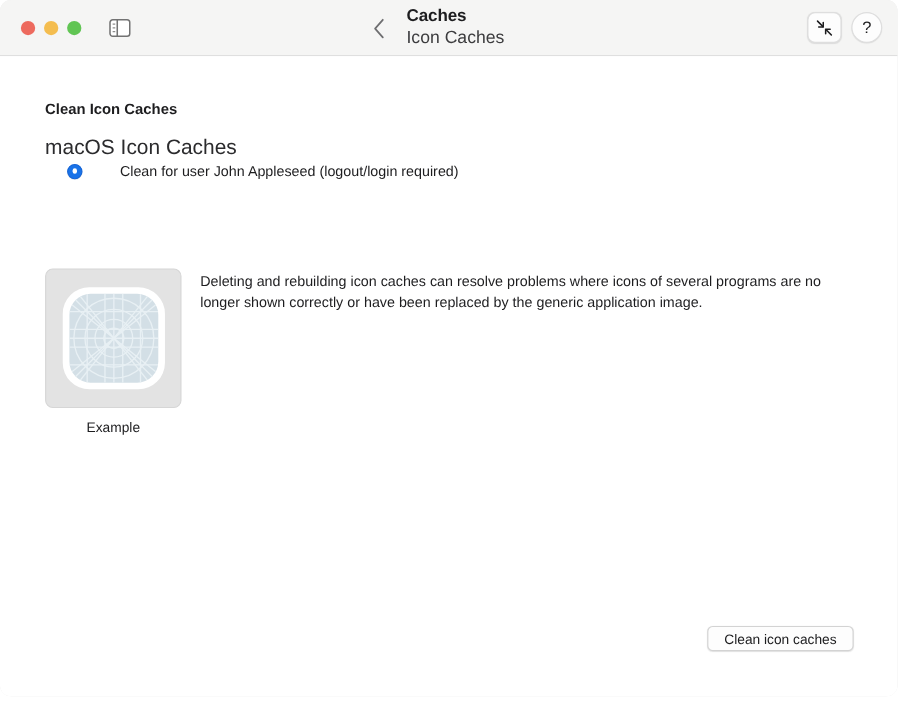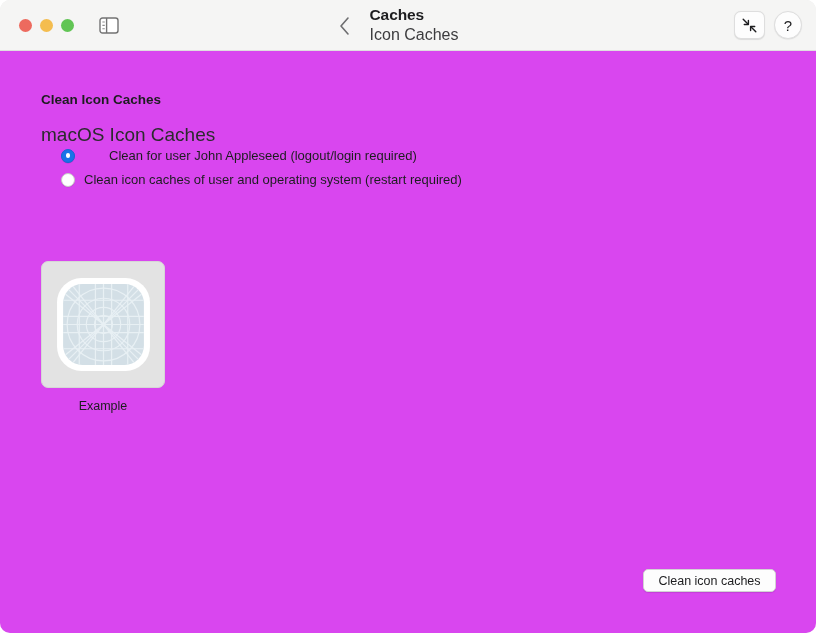--- a/index.html
+++ b/index.html
@@ -138,21 +138,21 @@
   }
   #help-glyph { font-size: 15px; line-height: 1; font-family: "Liberation Sans", sans-serif; }
 
   
   #content {
     position: absolute;
     left: 0;
     top: 51px;
     width: 816px;
     height: 582px;
-    background: #d946ef;
+    background: #ffffff;
   }
 
   #section-title {
     position: absolute;
     left: 41px;
     top: 41px;
     font-size: 13.5px;
     font-weight: bold;
     color: #1d1d1f;
   }
@@ -205,21 +205,21 @@
   .radio-label {
     font-size: 13px;
     color: #1d1d1f;
     white-space: nowrap;
   }
 
   
   #example-block {
     position: absolute;
     left: 41px;
-    top: 210px;
+    top: 193px;
     width: 124px;
   }
   #example-frame {
     width: 124px;
     height: 127px;
     background: #e3e3e3;
     border: 1px solid #d6d6d6;
     border-radius: 7px;
     box-sizing: border-box;
     display: flex;
@@ -323,24 +323,20 @@
   <div id="content">
 
     <div id="section-title">Clean Icon Caches</div>
     <div id="group-label">macOS Icon Caches</div>
 
     <div class="radio-row" id="radio-row-user">
       <span class="radio on"></span>
       <span class="radio-label">Clean for user John Appleseed (logout/login required)</span>
     </div>
 
-    <div class="radio-row" id="radio-row-system">
-      <span class="radio off"></span>
-      <span class="radio-label">Clean icon caches of user and operating system (restart required)</span>
-    </div>
 
     <div id="example-block">
       <div id="example-frame">
         <svg id="generic-app-icon" viewBox="0 0 100 100">
           <defs>
             <clipPath id="iconClip">
               <rect x="10" y="10" width="80" height="80" rx="19" ry="19"></rect>
             </clipPath>
           </defs>
           <rect x="4" y="4" width="92" height="92" rx="24" ry="24" fill="#ffffff"></rect>
@@ -365,17 +361,18 @@
             <circle cx="50" cy="50" r="36"></circle>
             <circle cx="50" cy="50" r="26"></circle>
             <circle cx="50" cy="50" r="17"></circle>
             <circle cx="50" cy="50" r="9"></circle>
           </g>
         </svg>
       </div>
       <div id="example-caption">Example</div>
     </div>
 
+    <div id="description">Deleting and rebuilding icon caches can resolve problems where icons of several programs are no longer shown correctly or have been replaced by the generic application image.</div>
 
     <button id="clean-button">Clean icon caches</button>
 
   </div>
 </div>
 
 </body></html>

